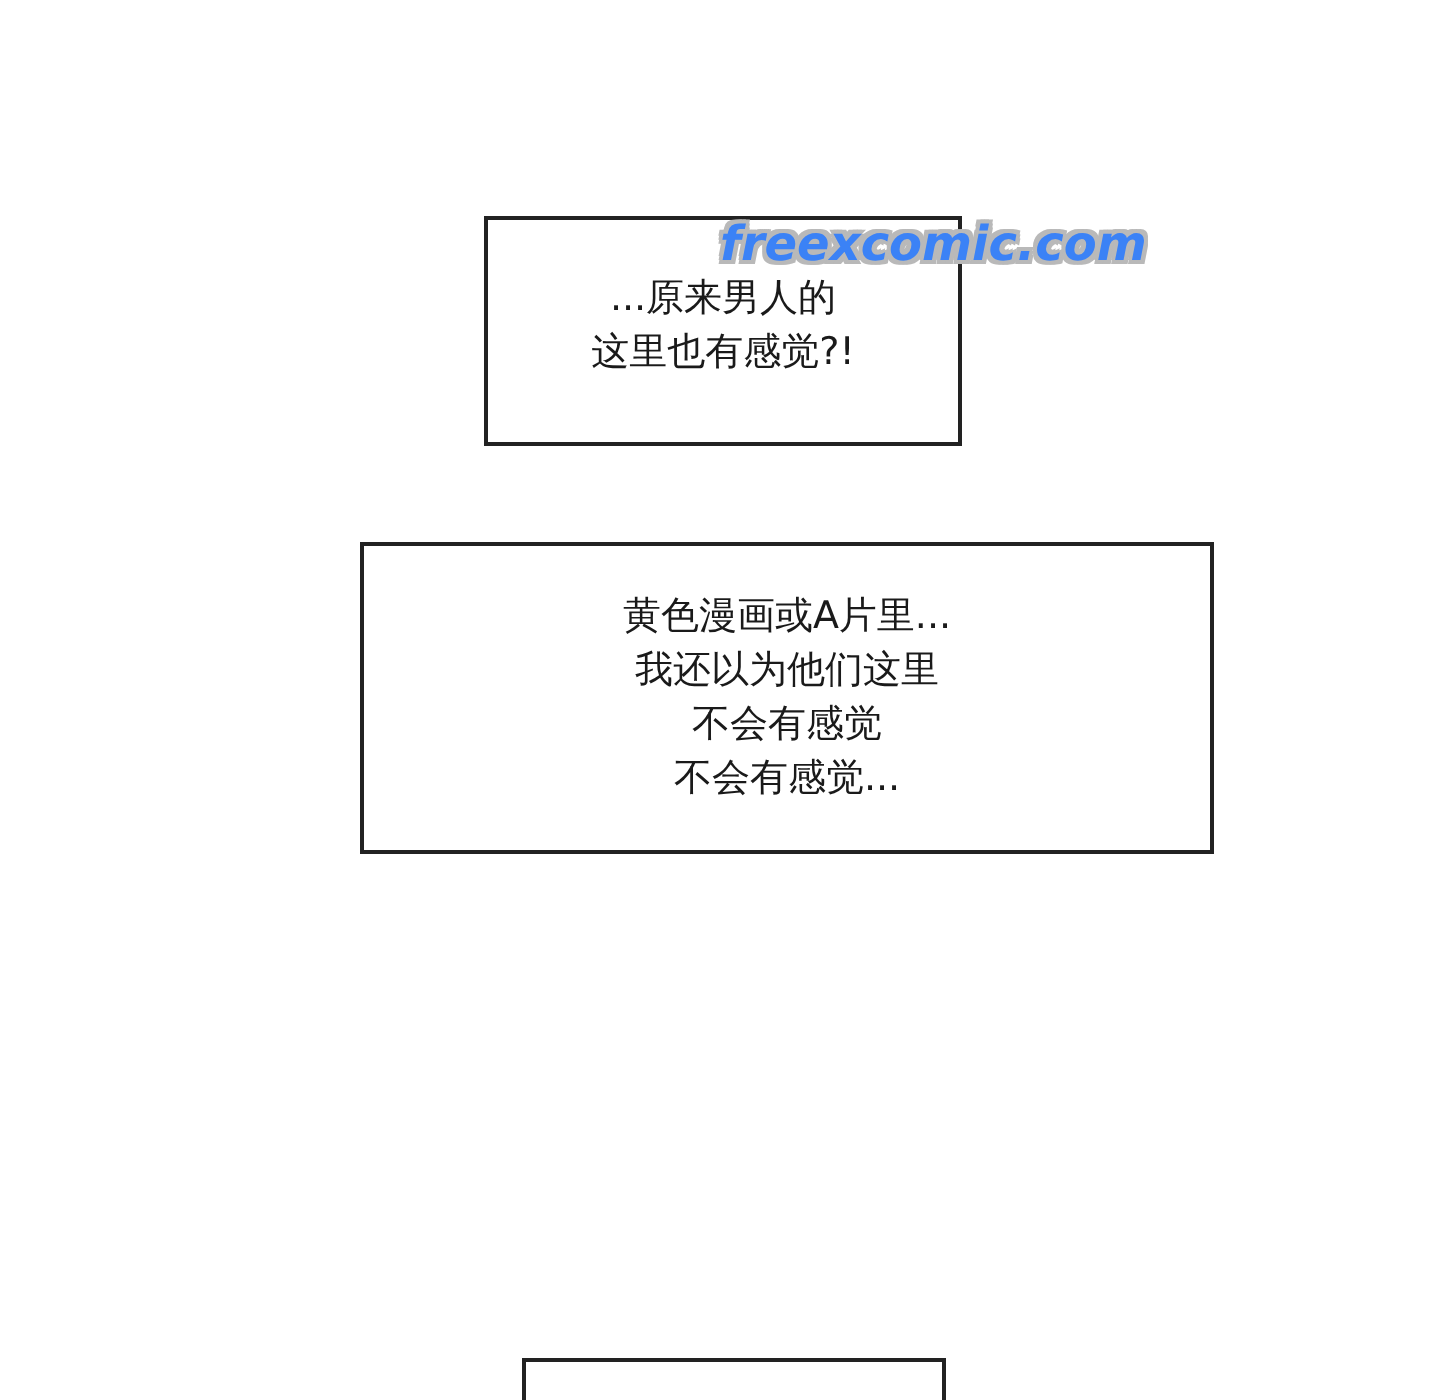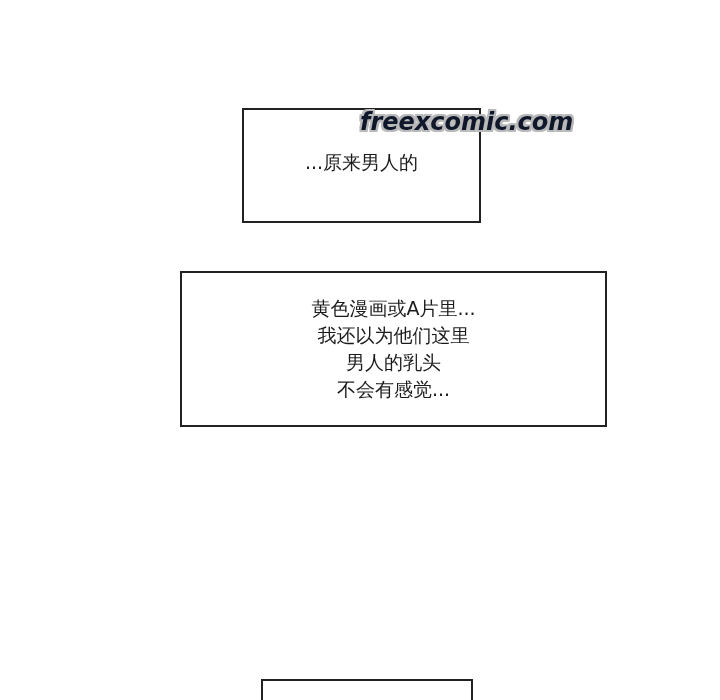--- a/index.html
+++ b/index.html
@@ -5,33 +5,34 @@
     html, body { margin: 0; padding: 0; background: #ffffff; }
     body { width: 720px; height: 700px; position: relative; overflow: hidden;
            font-family: "DejaVu Sans", sans-serif; color: #1a1a1a; }
     .box { position: absolute; border: 2px solid #222; background: #fff; box-sizing: border-box;
            display: flex; flex-direction: column; align-items: center; justify-content: center;
            font-size: 19px; line-height: 27px; text-align: center; }
     #box1 { left: 242px; top: 108px; width: 239px; height: 115px; padding-bottom: 6px; }
     #box2 { left: 180px; top: 271px; width: 427px; height: 156px; }
     #box3 { left: 261px; top: 679px; width: 212px; height: 40px; }
     .watermark { position: absolute; left: 360px; top: 108px; font-size: 24px; font-weight: bold;
-                 font-style: italic; color: #0f172a; letter-spacing: 0px;
+                 font-style: italic; color: #3b82f6; letter-spacing: 0px;
                  text-shadow: -2px -2px 0 #b9b9b9, 2px -2px 0 #b9b9b9, -2px 2px 0 #b9b9b9, 2px 2px 0 #b9b9b9, 0 2px 0 #b9b9b9, 0 -2px 0 #b9b9b9, 2px 0 0 #b9b9b9, -2px 0 0 #b9b9b9;
                  font-family: "DejaVu Sans", sans-serif; }
   </style>
 </head>
 <body>
 
 <div id="box1" class="box">
   <div>...原来男人的</div>
+  <div>这里也有感觉?!</div>
 </div>
 
 <div class="watermark">freexcomic.com</div>
 
 <div id="box2" class="box">
   <div>黄色漫画或A片里...</div>
   <div>我还以为他们这里</div>
-  <div>男人的乳头</div>
+  <div>不会有感觉</div>
   <div>不会有感觉...</div>
 </div>
 
 <div id="box3" class="box"></div>
 
 </body></html>

